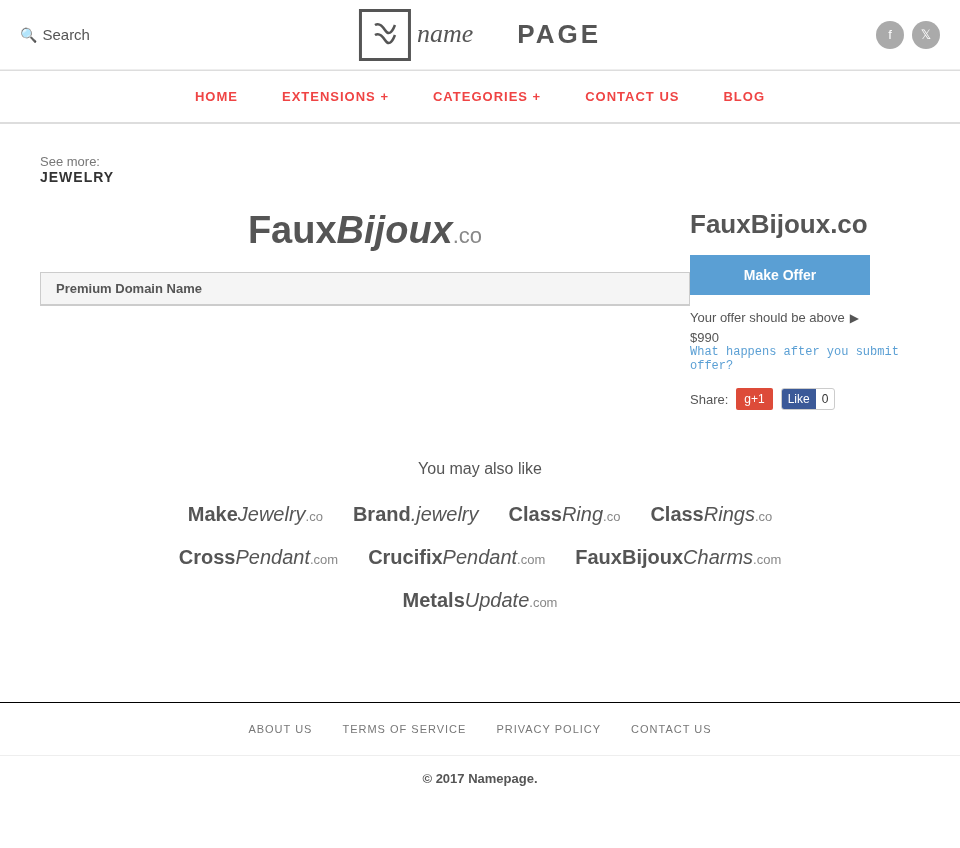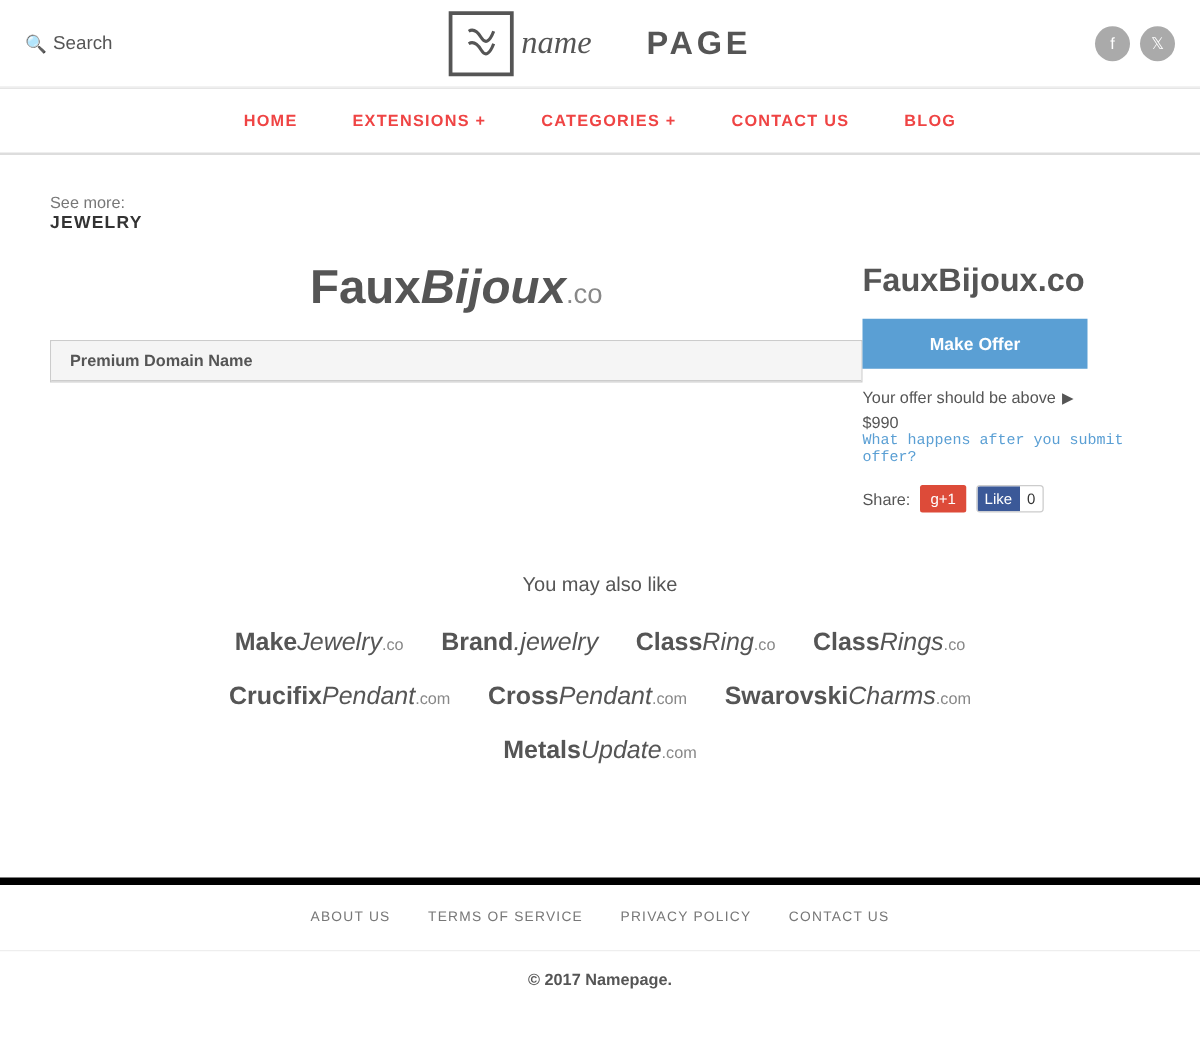--- a/index.html
+++ b/index.html
@@ -289,21 +289,21 @@
       font-style: italic;
     }
     .domain-link .dl-ext {
       font-size: 13px;
       color: #888;
     }
 
     
     footer {
       margin-top: 60px;
-      border-top: 6px solid #000000;
+      border-top: 1px solid #000000;
     }
     .footer-nav {
       display: flex;
       justify-content: center;
       gap: 30px;
       padding: 20px;
     }
     .footer-nav a {
       text-decoration: none;
       color: #777;
@@ -428,27 +428,27 @@
         </a>
         <a class="domain-link" href="#">
           <span class="dl-bold">Class</span><span class="dl-italic">Ring</span><span class="dl-ext">.co</span>
         </a>
         <a class="domain-link" href="#">
           <span class="dl-bold">Class</span><span class="dl-italic">Rings</span><span class="dl-ext">.co</span>
         </a>
       </div>
       <div class="domain-row">
         <a class="domain-link" href="#">
+          <span class="dl-bold">Cross</span><span class="dl-italic">Pendant</span><span class="dl-ext">.com</span>
+        </a>
+        <a class="domain-link" href="#">
           <span class="dl-bold">Crucifix</span><span class="dl-italic">Pendant</span><span class="dl-ext">.com</span>
         </a>
         <a class="domain-link" href="#">
-          <span class="dl-bold">Cross</span><span class="dl-italic">Pendant</span><span class="dl-ext">.com</span>
-        </a>
-        <a class="domain-link" href="#">
-          <span class="dl-bold">Swarovski</span><span class="dl-italic">Charms</span><span class="dl-ext">.com</span>
+          <span class="dl-bold">FauxBijoux</span><span class="dl-italic">Charms</span><span class="dl-ext">.com</span>
         </a>
       </div>
       <div class="domain-row">
         <a class="domain-link" href="#">
           <span class="dl-bold">Metals</span><span class="dl-italic">Update</span><span class="dl-ext">.com</span>
         </a>
       </div>
     </div>
   </div>
 </main>

